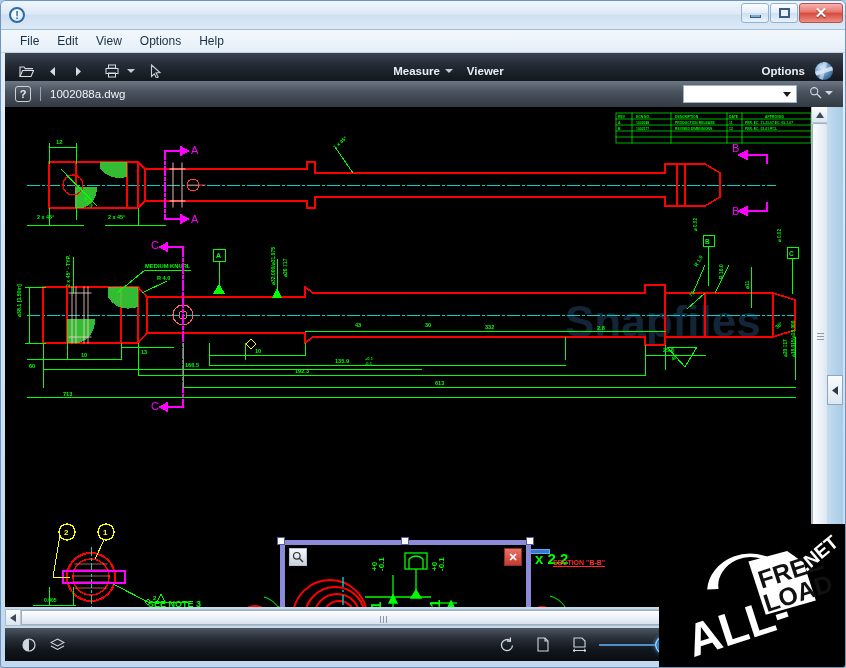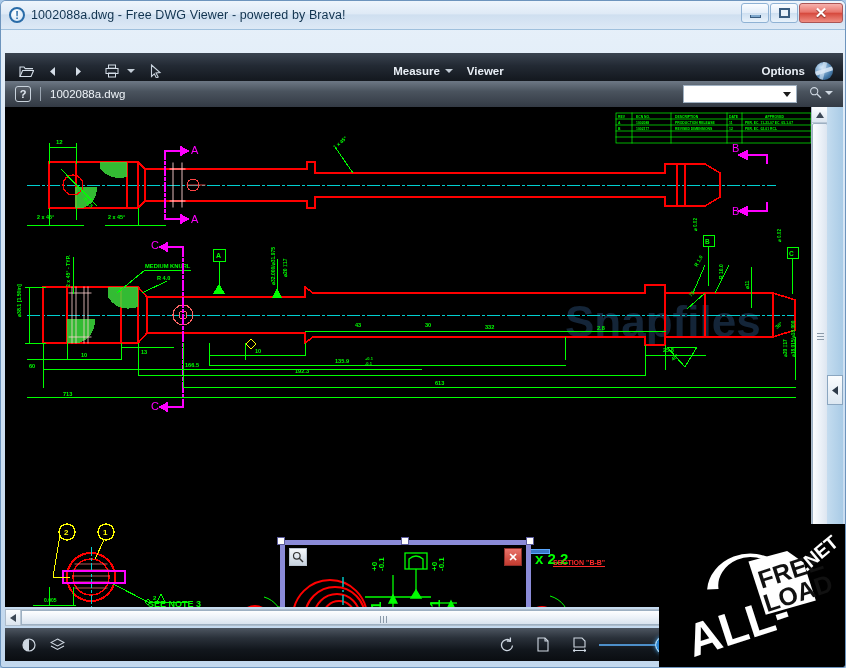--- a/index.html
+++ b/index.html
@@ -169,34 +169,40 @@
   }
   .wm-inner{ position:absolute; left:0; top:0; width:186px; height:143px; }
 </style>
 </head>
 <body>
 
 <div id="app">
 
   <div class="titlebar">
     <div class="title-icon">!</div>
-    <div class="title-text">1002088a.dwg - Free DWG Viewer - powered by Brava!</div>
     <div class="winbtns">
       <div class="wbtn">
           <span class="g min-g"></span>
         </div>
       <div class="wbtn">
           <span class="g max-g"></span>
         </div>
       <div class="wbtn close">
           <span class="close-g">✕</span>
         </div>
     </div>
   </div>
 
+  <div class="menubar">
+    <div class="mi">File</div>
+    <div class="mi">Edit</div>
+    <div class="mi">View</div>
+    <div class="mi">Options</div>
+    <div class="mi">Help</div>
+  </div>
 
   <div class="toolbar">
     <div style="width:8px"></div>
     <div class="tb-ic">
       <svg width="15" height="13" viewBox="0 0 15 13">
           <path d="M1 11.5V2h4l1.2 1.6H14" fill="none" stroke="#d4dde7" stroke-width="1.1"></path>
           <path d="M1 11.5l2.6-6h11L12 11.5z" fill="none" stroke="#d4dde7" stroke-width="1.1"></path>
         </svg>
     </div>
     <div class="tb-ic">

